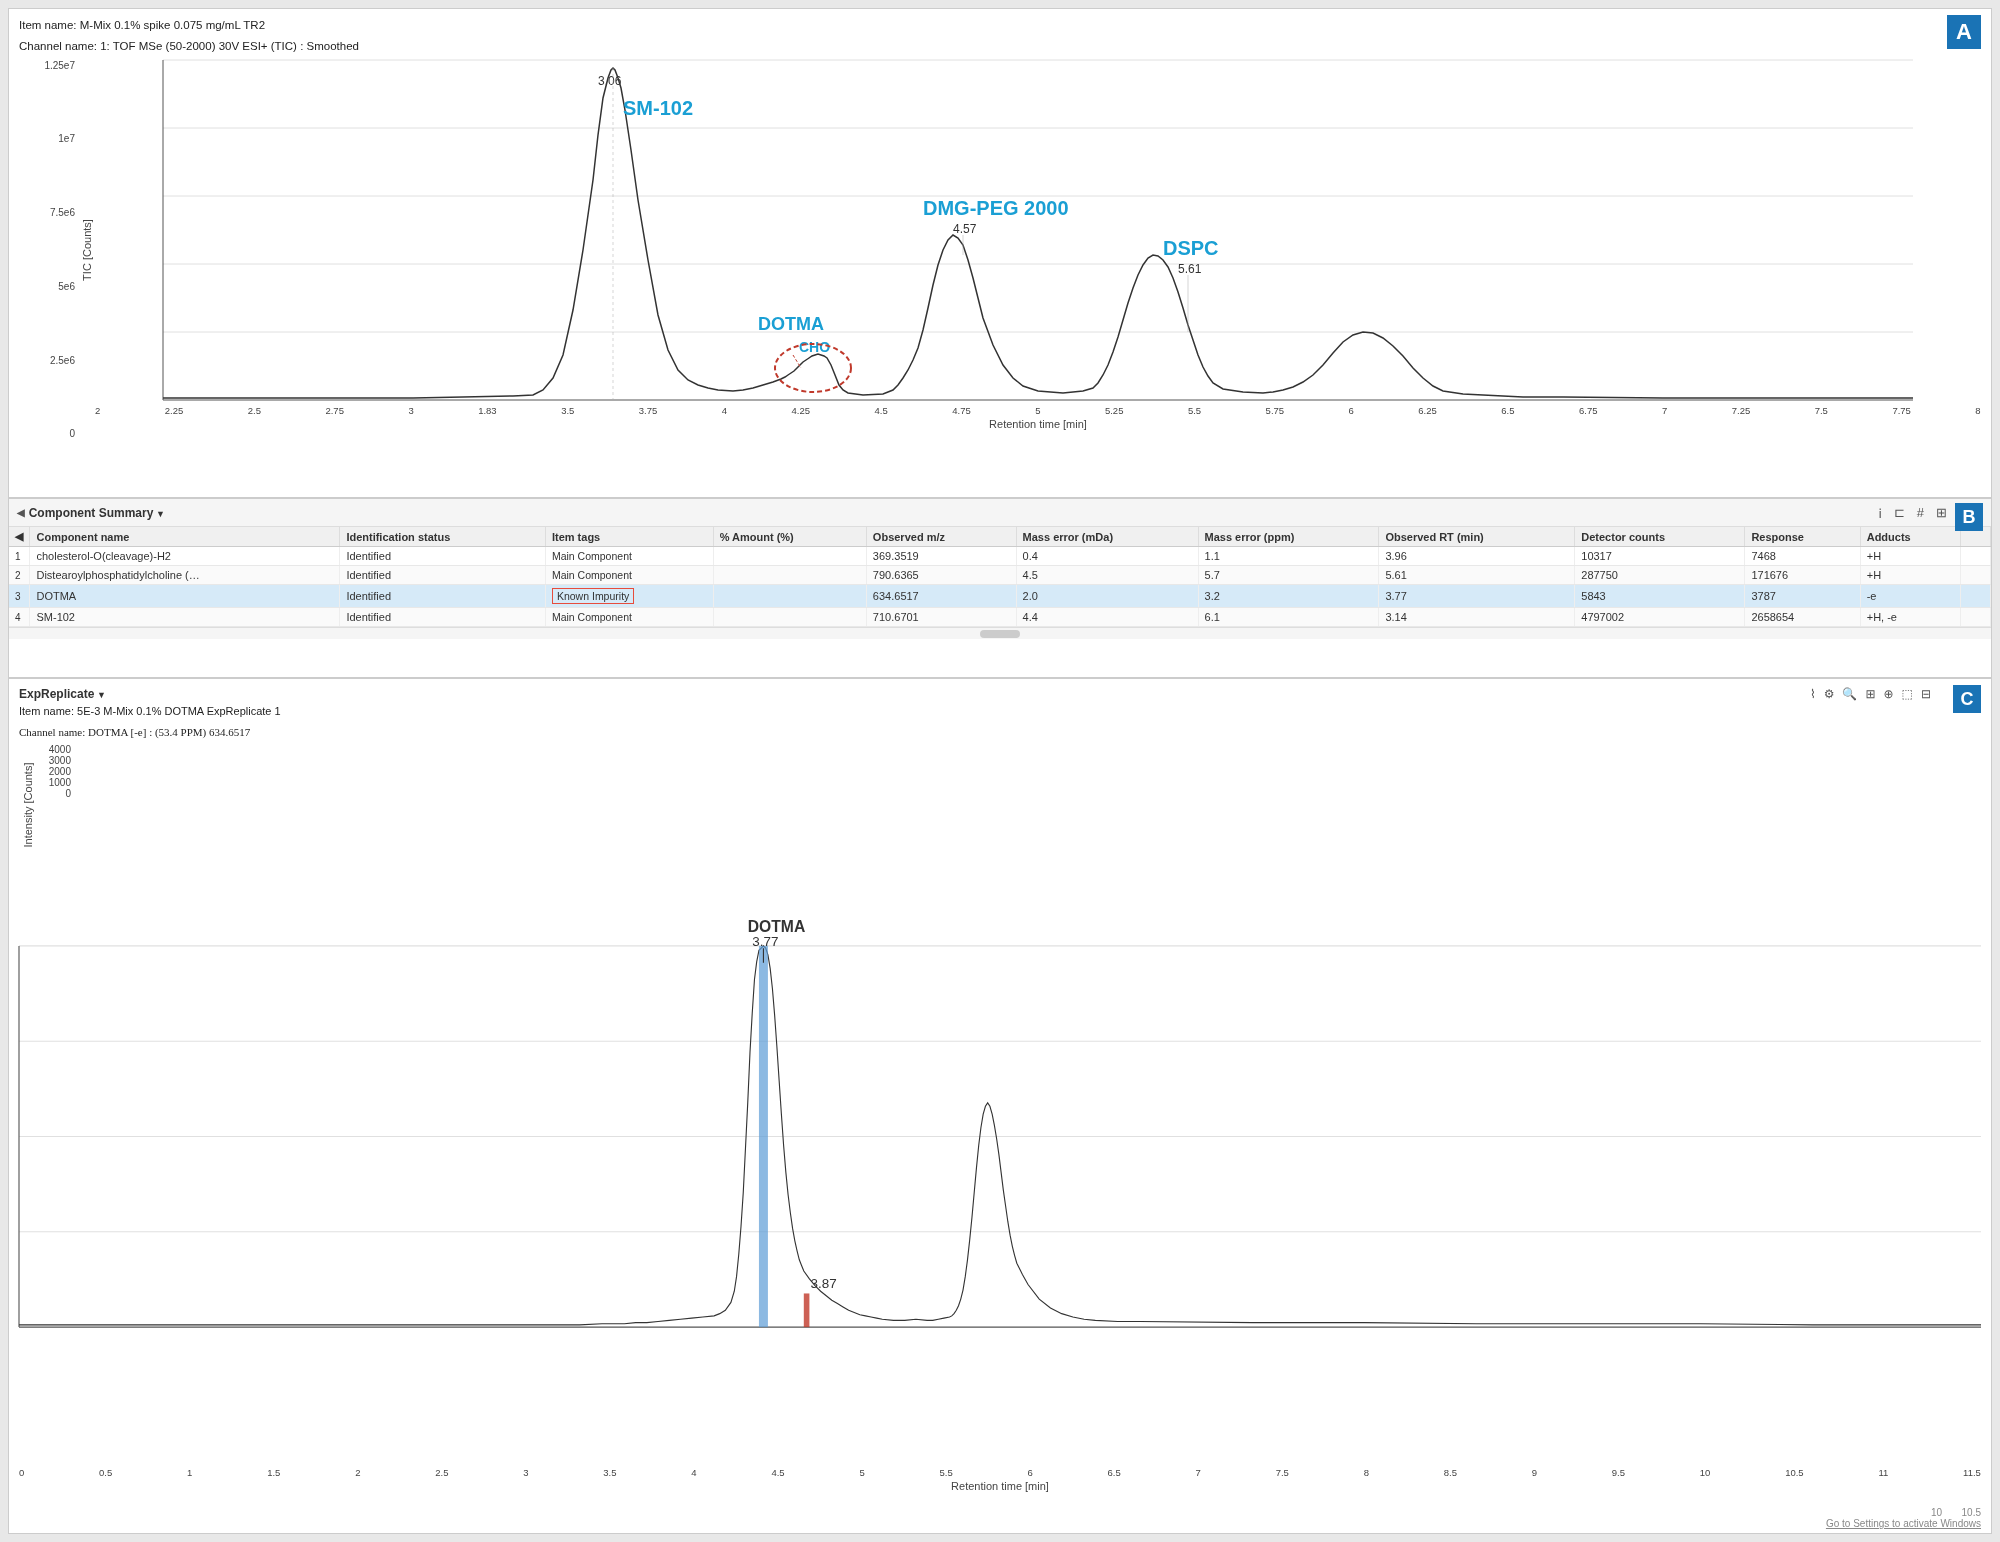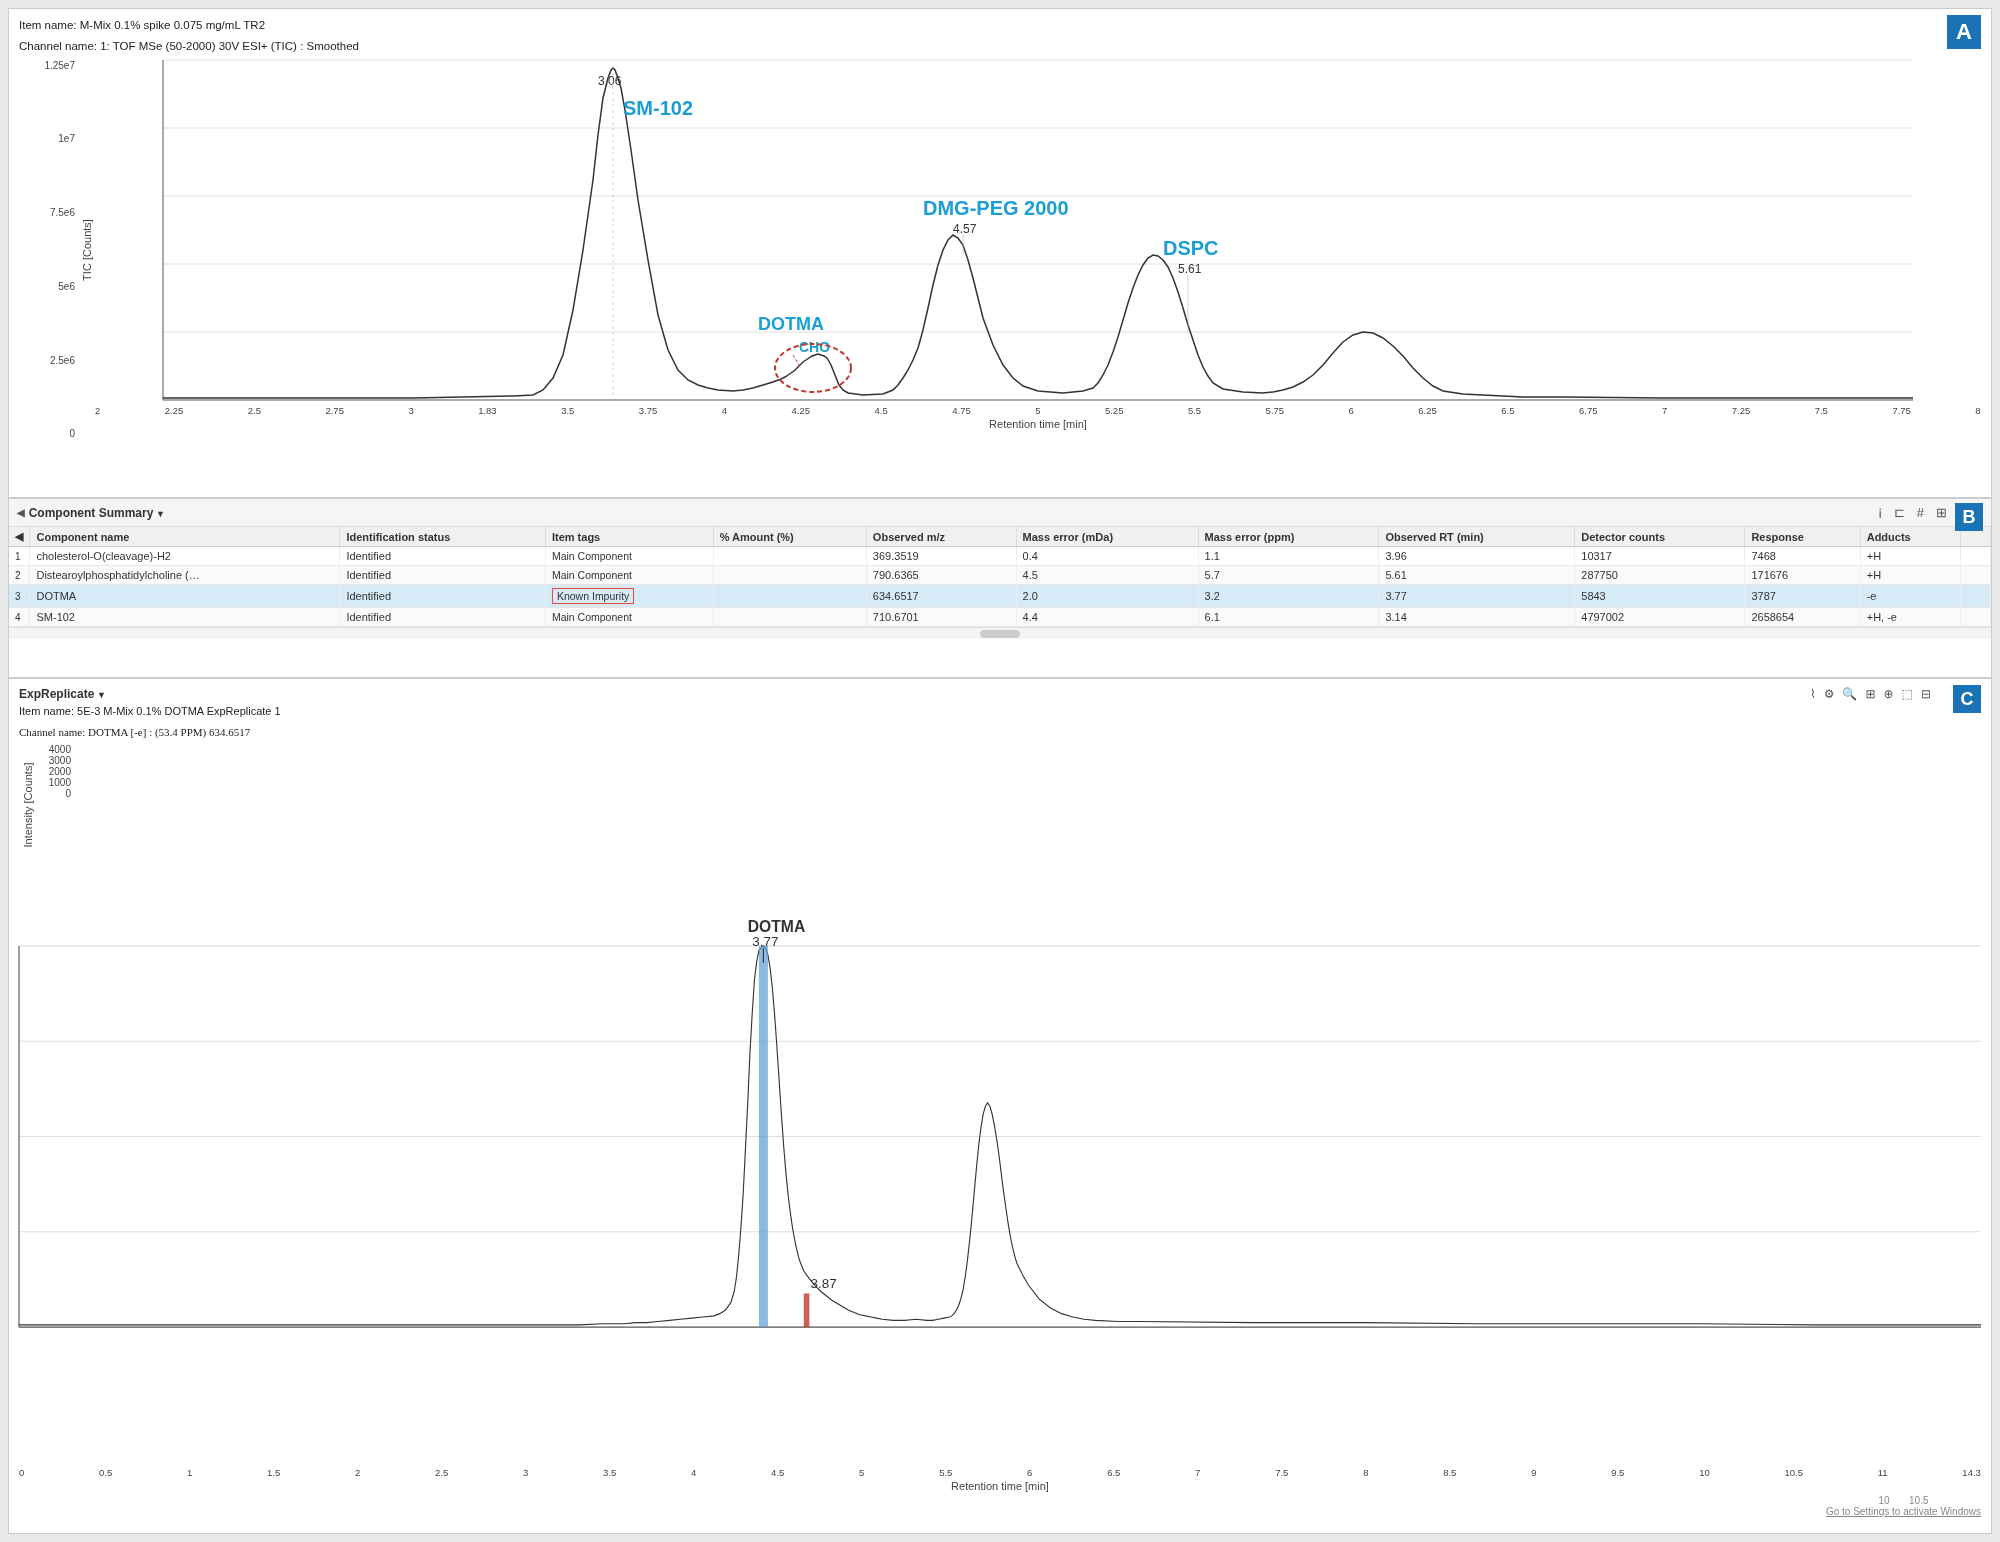--- a/index.html
+++ b/index.html
@@ -110,25 +110,25 @@
     .panel-c {
       background: white;
       border: 1px solid #ccc;
       flex: 1;
       position: relative;
       padding: 8px 10px 8px 10px;
       min-height: 0;
     }
     .windows-activation {
       position: absolute;
-      bottom: 16px;
+      bottom: 4px;
       right: 10px;
       font-size: 10px;
       color: #888;
-      text-align: center;
+      text-align: right;
     }
     .axis-label-x {
       text-align: center;
       font-size: 11px;
       color: #444;
       margin-top: 2px;
     }
 
     
     svg { overflow: visible; }
@@ -572,21 +572,21 @@
           <span>6.5</span>
           <span>7</span>
           <span>7.5</span>
           <span>8</span>
           <span>8.5</span>
           <span>9</span>
           <span>9.5</span>
           <span>10</span>
           <span>10.5</span>
           <span>11</span>
-          <span>14.3</span>
+          <span>11.5</span>
         </div>
         <div class="axis-label-x">Retention time [min]</div>
       </div>
     </div>
 
     <div class="windows-activation">
       <div style="font-size:10px;color:#888;">10 &nbsp;&nbsp;&nbsp;&nbsp;&nbsp; 10.5</div>
       <div style="font-size:10px;color:#888;cursor:pointer;text-decoration:underline;">Go to Settings to activate Windows</div>
     </div>
   </div>

